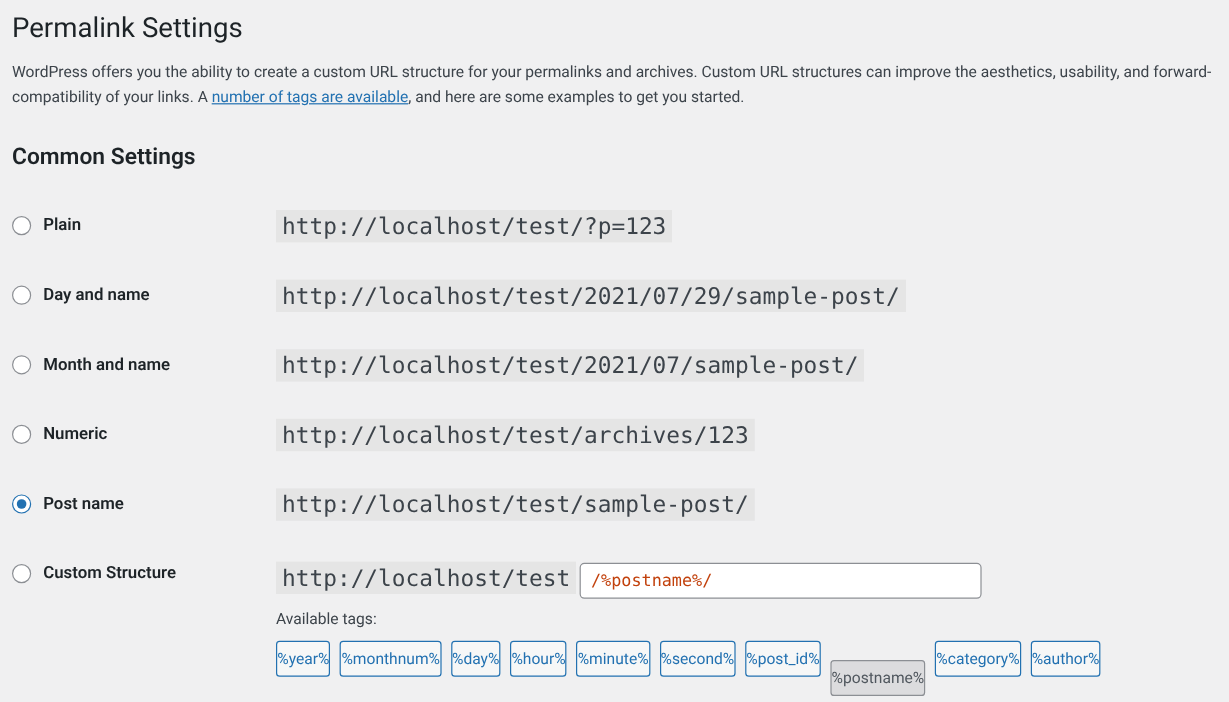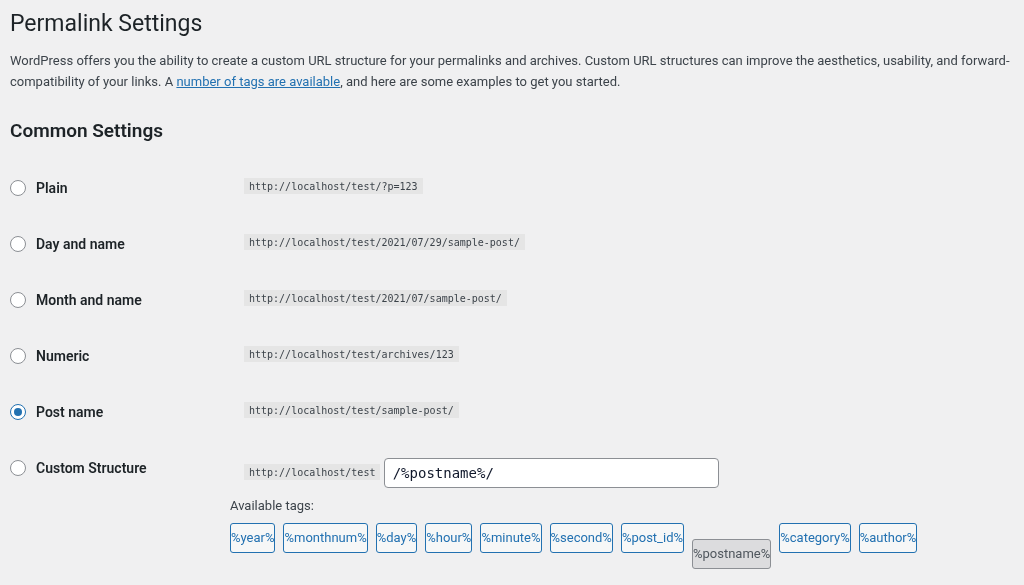--- a/index.html
+++ b/index.html
@@ -81,37 +81,36 @@
       height: 8px;
       background: #2271b1;
       border-radius: 50%;
       top: 3px;
       left: 3px;
     }
     code {
       background: #e5e5e5;
       padding: 3px 5px 2px;
       font-family: Consolas, Monaco, monospace;
-      font-size: 10px;
+      font-size: 19px;
       color: #3c434a;
-      margin-left: 14px;
     }
     .custom-row code {
       display: inline-block;
     }
     input[type="text"] {
       border: 1px solid #8c8f94;
       border-radius: 4px;
       padding: 4px 8px;
       font-size: 14px;
       font-family: Consolas, Monaco, monospace;
       width: 335px;
       height: 30px;
       background: #fff;
-      color: #0f172a;
+      color: #c2410c;
       vertical-align: middle;
     }
     .available-tags-label {
       margin-top: 10px;
       margin-bottom: 10px;
       font-size: 13px;
       display: block;
     }
     .tag-buttons {
       display: flex;

